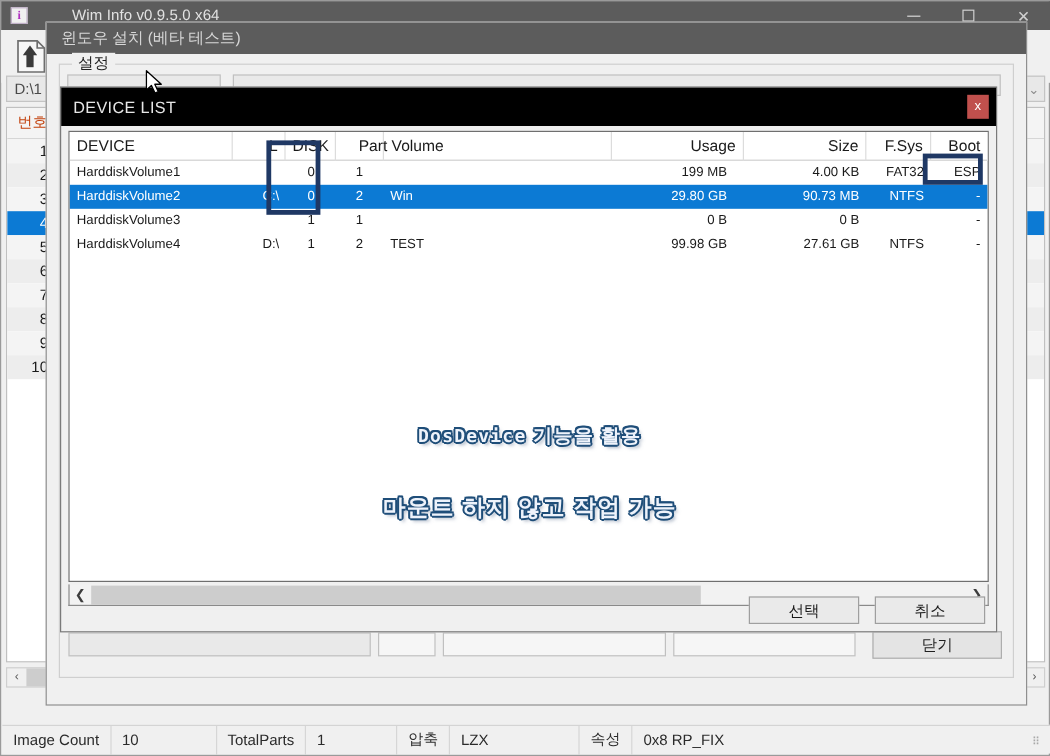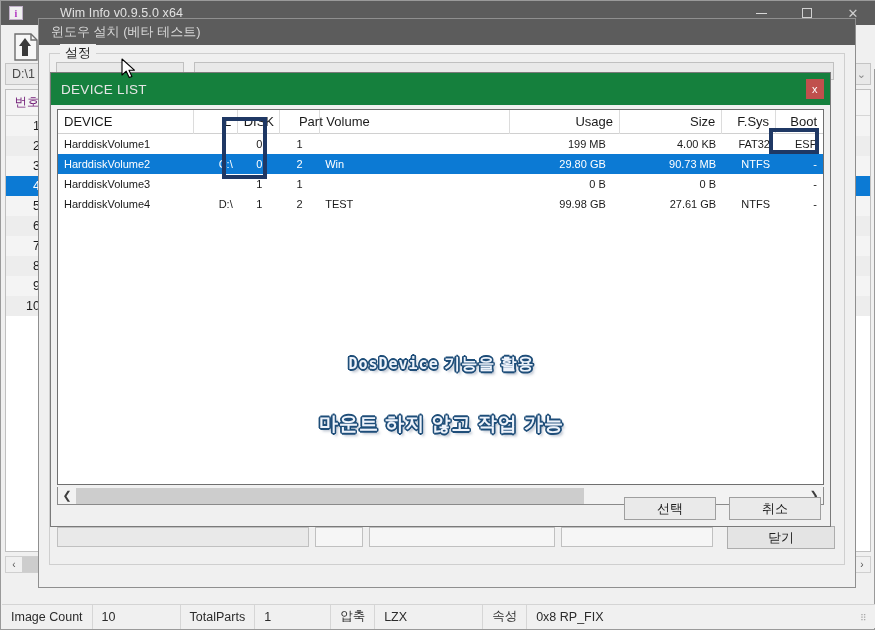--- a/index.html
+++ b/index.html
@@ -87,21 +87,21 @@
     overflow: hidden;
   }
   #mainlist .mhead {
     height: 26px;
     background: #f4f4f4;
     border-bottom: 1px solid #d6d6d6;
     display: flex; align-items: center;
     box-sizing: border-box;
   }
   #mainlist .mhead .mh-cell {
-    color: #701a75; font-size: 12.5px;
+    color: #c2410c; font-size: 12.5px;
     text-align: center;
   }
   .mrow {
     height: 20px;
     display: flex; align-items: center;
     font-size: 12.5px; color: #1a1a1a;
     background: #f4f4f4;
   }
   .mrow.alt { background: #ededed; }
   .mrow.sel { background: #0c7ad4; color: #ffffff; }
@@ -208,21 +208,21 @@
   #dlg {
     position: absolute; left: 50px; top: 72px;
     width: 781px; height: 455px;
     background: #f0f0f0;
     border: 1px solid #7a7a7a;
     box-sizing: border-box;
   }
   #dlg-header {
     position: absolute; left: 0; top: 0;
     width: 779px; height: 32px;
-    background: #15803d;
+    background: #000000;
     display: flex; align-items: center;
     padding-left: 10px;
     box-sizing: border-box;
     color: #e6e6e6; font-size: 13.5px;
     letter-spacing: .3px;
   }
   #dlg-close {
     position: absolute; right: 6px; top: 6px;
     width: 18px; height: 20px;
     background: #c0504d;

